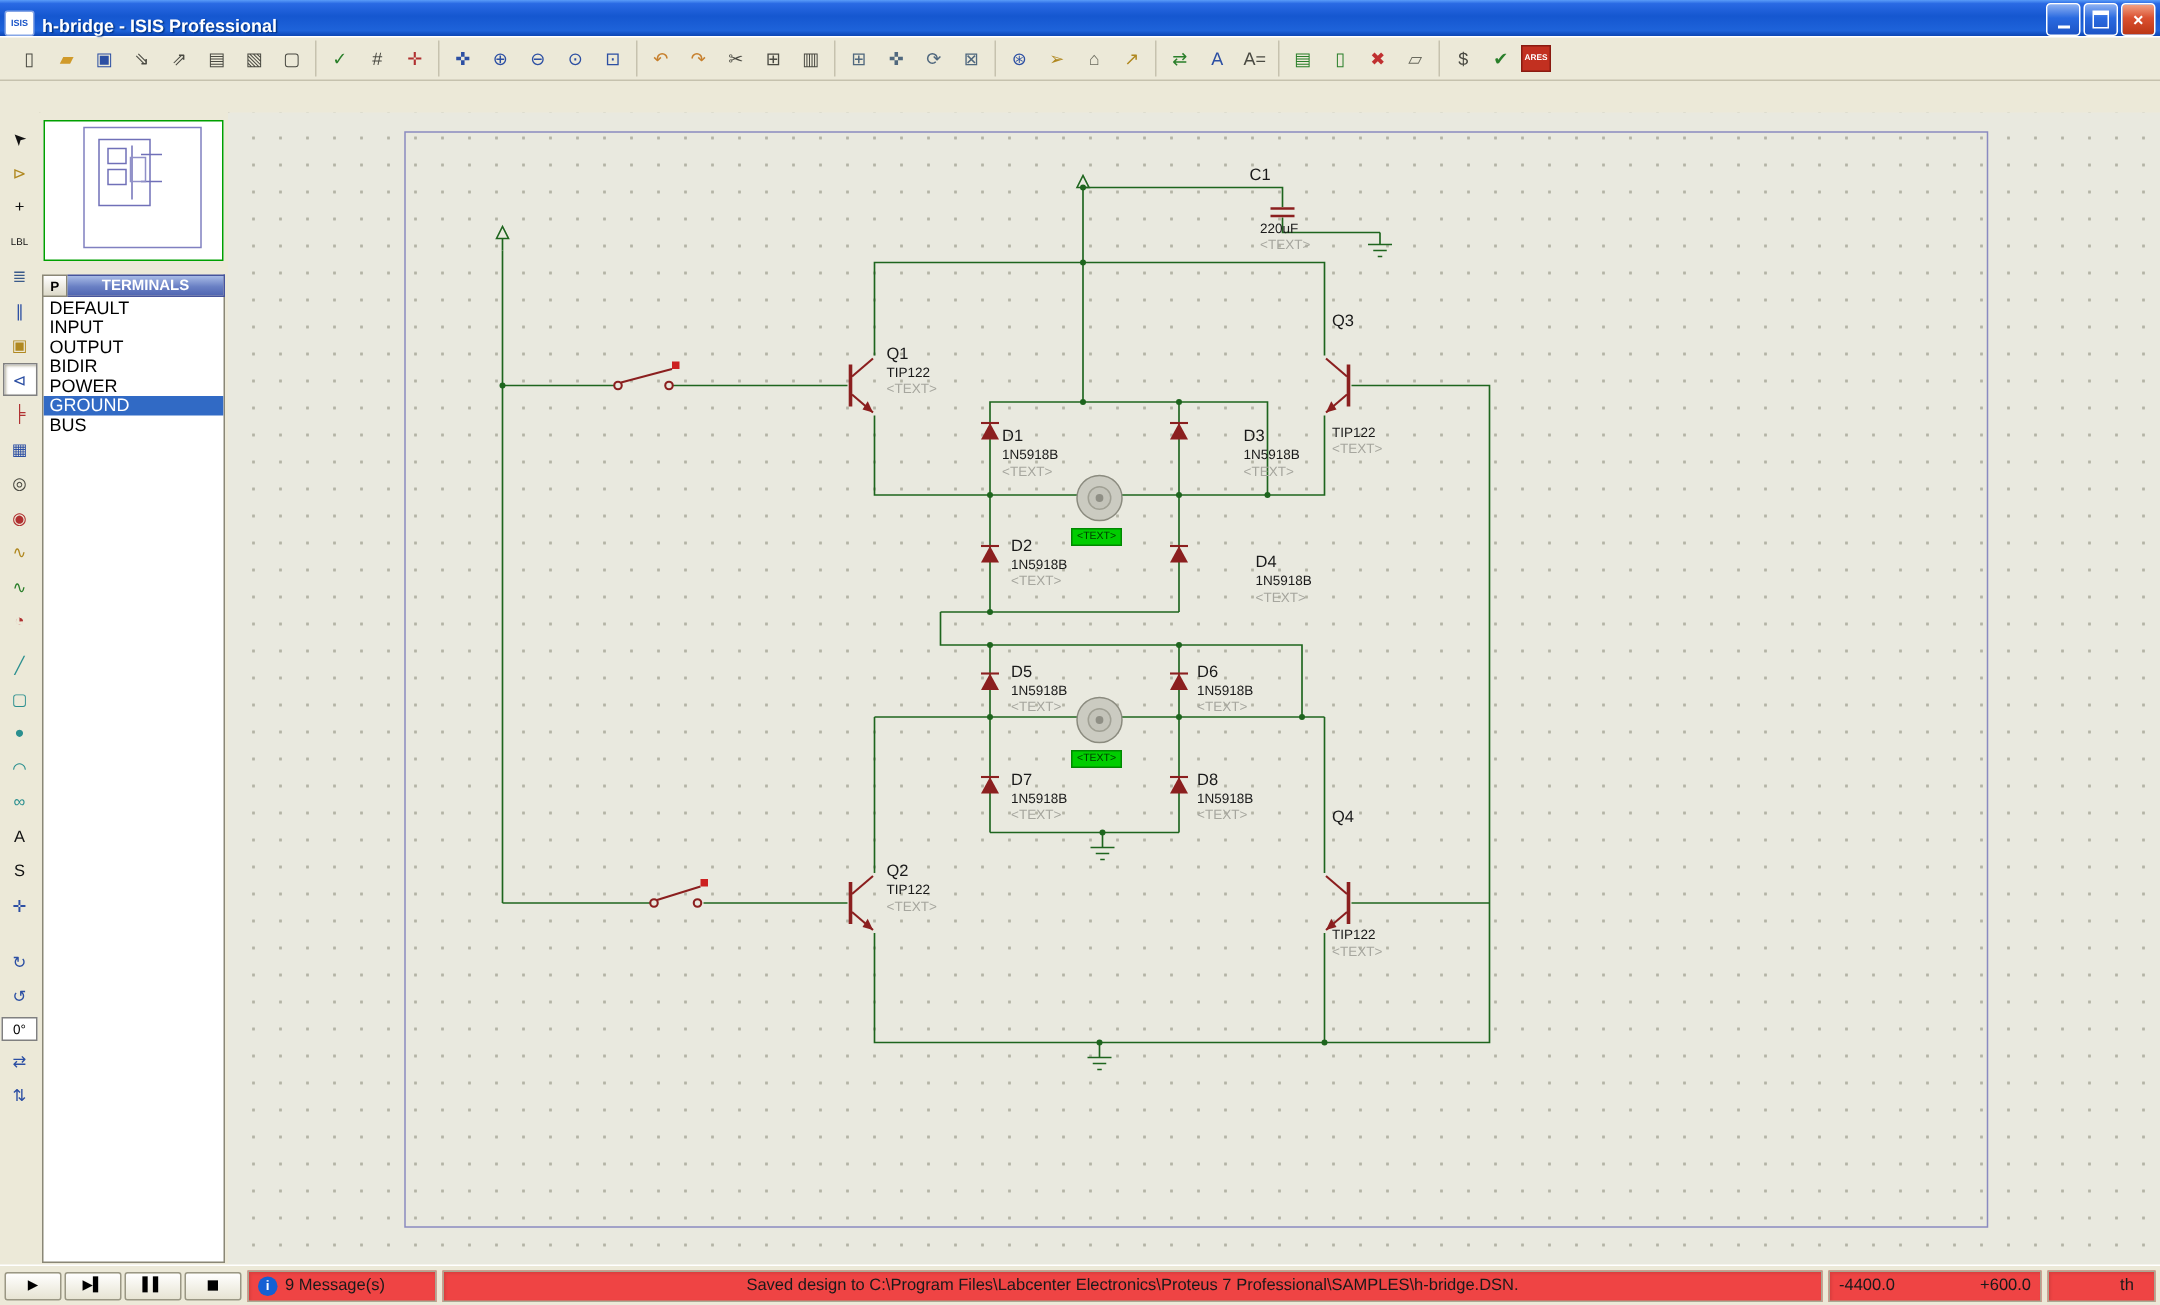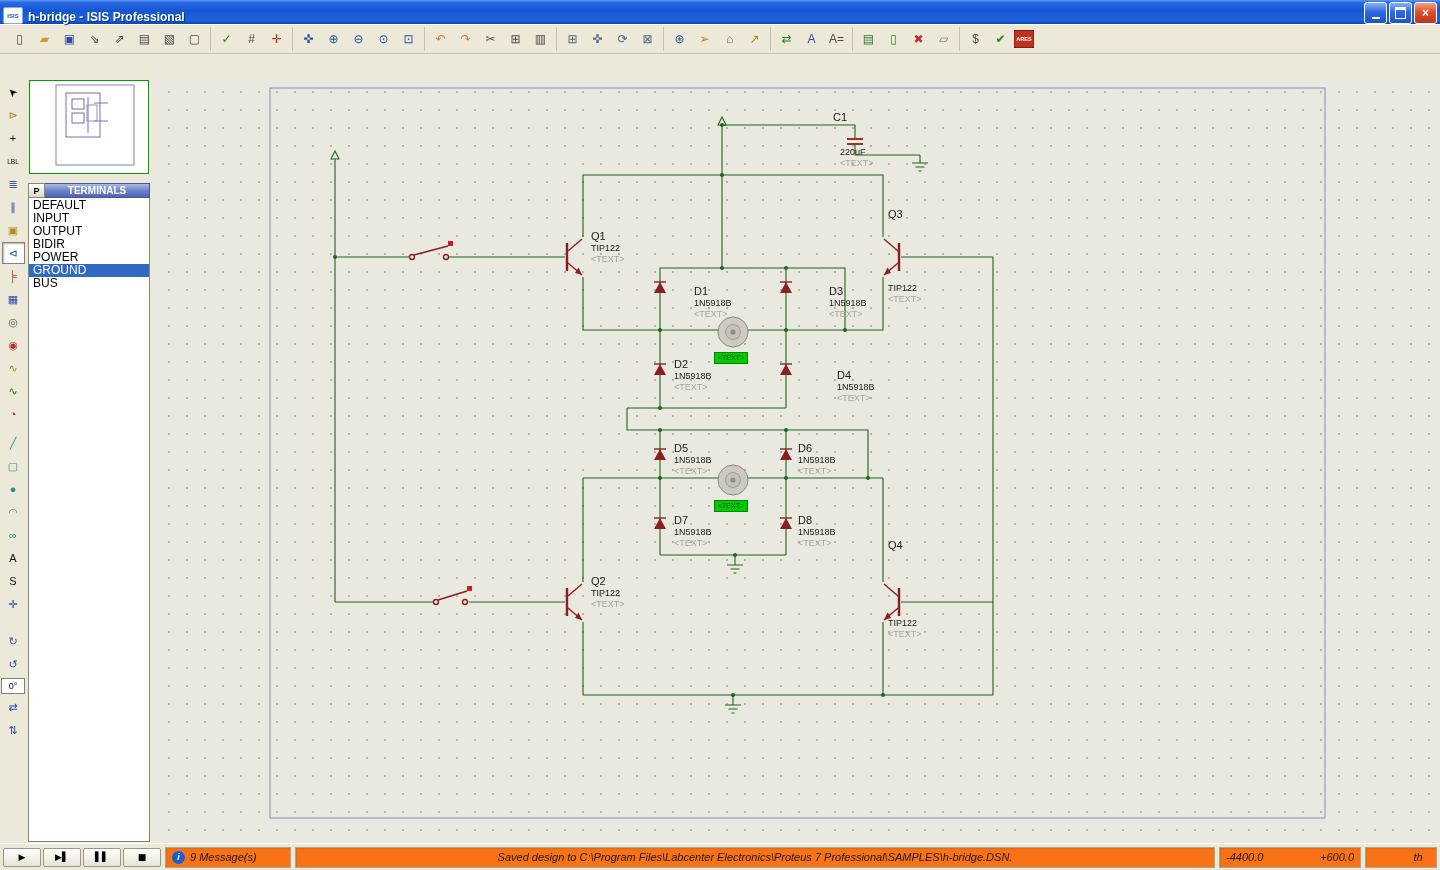--- a/index.html
+++ b/index.html
@@ -74,22 +74,22 @@
   .tag{position:absolute;background:#00cd00;border:1px solid #008800;color:#003800;
     font-size:7px;height:10px;line-height:10px;padding:0 3px;}
 
   
   .statusbar{position:absolute;left:0;right:0;bottom:0;height:26px;background:#ece9d8;
     border-top:1px solid #fff;display:flex;align-items:center;padding:0 3px;gap:4px;}
   .vcr{display:flex;gap:2px;}
   .vcr-btn{width:38px;height: 19px;background:linear-gradient(#ffffff,#e7e4d3);
     border:1px solid #9a9784;border-radius:2px;font-size:9px;display:flex;align-items:center;
     justify-content:center;padding:0;font-family:"DejaVu Sans",sans-serif;}
-  .sb-panel{height:19px;border:1px solid #aaa793;background:#f97316;display:flex;align-items:center;
-    font-size:11px;padding:0 6px;box-shadow:inset 1px 1px 2px rgba(0,0,0,0.10);color:#1a1a1a;font-style:italic;}
+  .sb-panel{height:19px;border:1px solid #aaa793;background:#ef4444;display:flex;align-items:center;
+    font-size:11px;padding:0 6px;box-shadow:inset 1px 1px 2px rgba(0,0,0,0.10);color:#1a1a1a;}
   .sb-msg{width:112px;gap:5px;}
   .info-dot{width:13px;height:13px;min-width:13px;border-radius:50%;background:#1560d4;color:#fff;
     font-size:9px;font-weight:bold;display:flex;align-items:center;justify-content:center;}
   .info-dot::after{content:"i";}
   .sb-status{flex:1;justify-content:center;}
   .sb-coords{width:128px;justify-content:space-between;}
   .sb-units{width:24px;justify-content:center;padding-left:40px;}
 </style>
 </head>
 <body>
@@ -434,21 +434,21 @@
           <div class="val">TIP122</div>
           <div class="ph">&lt;TEXT&gt;</div>
         </div>
         <div class="lbl" style="left: 681px; top: 36px;">
           <div class="ref">C1</div>
         </div>
         <div class="lbl" style="left: 688px; top: 72px;">
           <div class="val">220uF</div>
           <div class="ph">&lt;TEXT&gt;</div>
         </div>
-        <div class="lbl" style="left: 542px; top: 210px;">
+        <div class="lbl" style="left: 516px; top: 210px;">
           <div class="ref">D1</div>
           <div class="val">1N5918B</div>
           <div class="ph">&lt;TEXT&gt;</div>
         </div>
         <div class="lbl" style="left: 646px; top: 210px; margin-left: 31px;">
           <div class="ref">D3</div>
           <div class="val">1N5918B</div>
           <div class="ph">&lt;TEXT&gt;</div>
         </div>
         <div class="lbl" style="left: 522px; top: 283px;">

